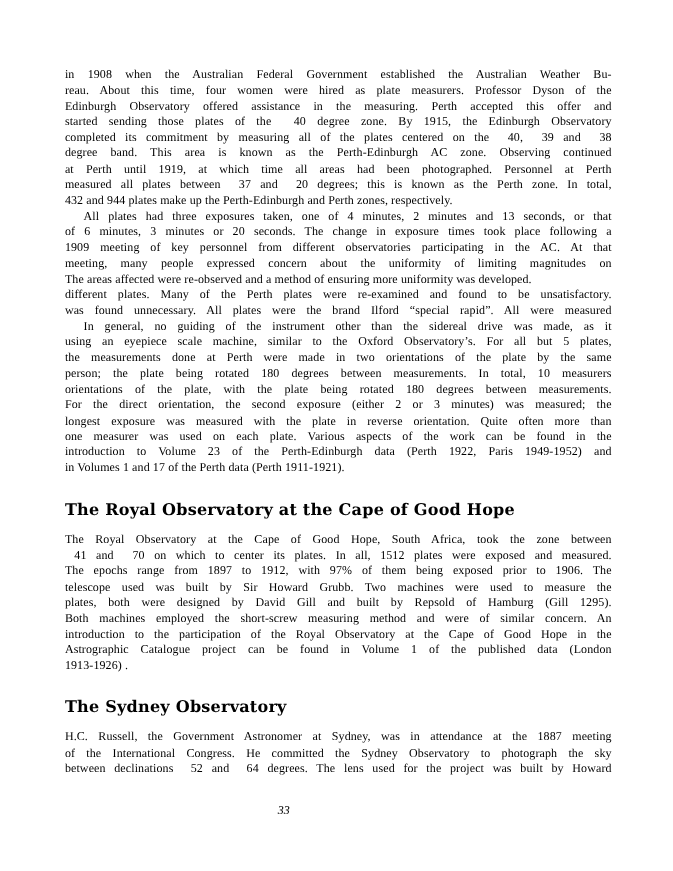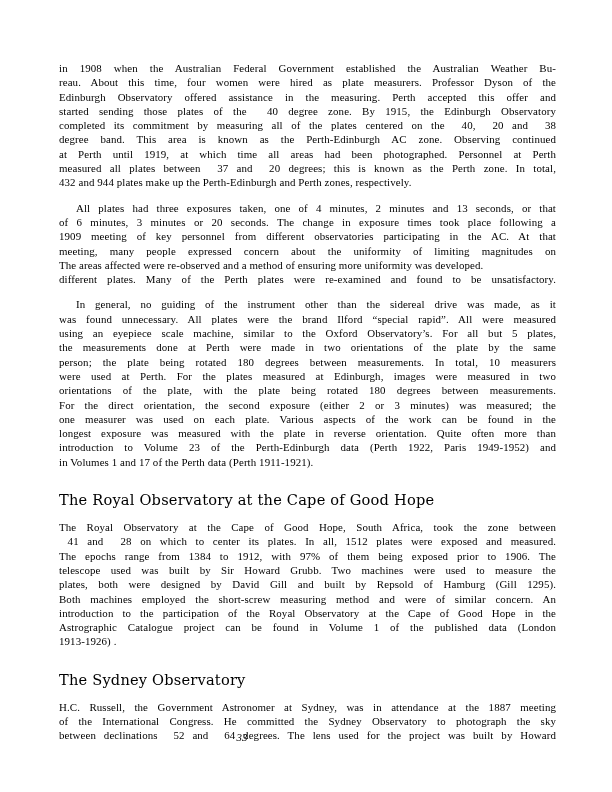--- a/index.html
+++ b/index.html
@@ -23,81 +23,80 @@
   }
   .paragraph { margin: 0; }
   .line {
     font-size: 10.9px;
     line-height: 14.3px;
     white-space: pre-wrap;
     text-align: justify;
     letter-spacing: 0.1px;
   }
   .line.just { text-align-last: justify; }
-  .line.indent { text-indent: 17px; margin-top: 11px; }
+  .line.indent { text-indent: 17px; }
   .section-heading {
     font-family: "DejaVu Serif", "Liberation Serif", serif;
-    font-weight: normal;
+    font-weight: bold;
     font-size: 14.6px;
     line-height: 18px;
     margin: 22px 0 11px 0;
     letter-spacing: 0.2px;
   }
   .page-number {
     position: absolute;
-    left: 0; top: 731px;
+    left: 16px; top: 731px;
     width: 484px;
     text-align: center;
     font-size: 10.9px;
     font-style: italic;
   }
 </style>
 </head>
 <body>
 
 <div class="page">
   <div class="content">
       <div class="paragraph">
         <div class="line just">in 1908 when the Australian Federal Government established the Australian Weather Bu-</div>
         <div class="line just">reau. About this time, four women were hired as plate measurers. Professor Dyson of the</div>
         <div class="line just">Edinburgh Observatory offered assistance in the measuring. Perth accepted this offer and</div>
         <div class="line just">started sending those plates of the  40 degree zone. By 1915, the Edinburgh Observatory</div>
-        <div class="line just">completed its commitment by measuring all of the plates centered on the  40,  20 and  38</div>
+        <div class="line just">completed its commitment by measuring all of the plates centered on the  40,  39 and  38</div>
         <div class="line just">degree band. This area is known as the Perth-Edinburgh AC zone. Observing continued</div>
         <div class="line just">at Perth until 1919, at which time all areas had been photographed. Personnel at Perth</div>
         <div class="line just">measured all plates between  37 and  20 degrees; this is known as the Perth zone. In total,</div>
         <div class="line">432 and 944 plates make up the Perth-Edinburgh and Perth zones, respectively.</div>
       </div>
       <div class="paragraph">
         <div class="line just indent">All plates had three exposures taken, one of 4 minutes, 2 minutes and 13 seconds, or that</div>
         <div class="line just">of 6 minutes, 3 minutes or 20 seconds. The change in exposure times took place following a</div>
         <div class="line just">1909 meeting of key personnel from different observatories participating in the AC. At that</div>
         <div class="line just">meeting, many people expressed concern about the uniformity of limiting magnitudes on</div>
         <div class="line">The areas affected were re-observed and a method of ensuring more uniformity was developed.</div>
         <div class="line just">different plates. Many of the Perth plates were re-examined and found to be unsatisfactory.</div>
       </div>
       <div class="paragraph">
+        <div class="line just">was found unnecessary. All plates were the brand Ilford “special rapid”. All were measured</div>
         <div class="line just indent">In general, no guiding of the instrument other than the sidereal drive was made, as it</div>
-        <div class="line just">was found unnecessary. All plates were the brand Ilford “special rapid”. All were measured</div>
         <div class="line just">using an eyepiece scale machine, similar to the Oxford Observatory’s. For all but 5 plates,</div>
         <div class="line just">the measurements done at Perth were made in two orientations of the plate by the same</div>
         <div class="line just">person; the plate being rotated 180 degrees between measurements. In total, 10 measurers</div>
-        <div class="line just">were used at Perth. For the plates measured at Edinburgh, images were measured in two</div>
         <div class="line just">orientations of the plate, with the plate being rotated 180 degrees between measurements.</div>
         <div class="line just">For the direct orientation, the second exposure (either 2 or 3 minutes) was measured; the</div>
+        <div class="line just">longest exposure was measured with the plate in reverse orientation. Quite often more than</div>
         <div class="line just">one measurer was used on each plate. Various aspects of the work can be found in the</div>
-        <div class="line just">longest exposure was measured with the plate in reverse orientation. Quite often more than</div>
         <div class="line just">introduction to Volume 23 of the Perth-Edinburgh data (Perth 1922, Paris 1949-1952) and</div>
         <div class="line">in Volumes 1 and 17 of the Perth data (Perth 1911-1921).</div>
       </div>
       <h2 class="section-heading">The Royal Observatory at the Cape of Good Hope</h2>
       <div class="paragraph">
         <div class="line just">The Royal Observatory at the Cape of Good Hope, South Africa, took the zone between</div>
-        <div class="line just"> 41 and  28 on which to center its plates. In all, 1512 plates were exposed and measured.</div>
-        <div class="line just">The epochs range from 1384 to 1912, with 97% of them being exposed prior to 1906. The</div>
+        <div class="line just"> 41 and  70 on which to center its plates. In all, 1512 plates were exposed and measured.</div>
+        <div class="line just">The epochs range from 1897 to 1912, with 97% of them being exposed prior to 1906. The</div>
         <div class="line just">telescope used was built by Sir Howard Grubb. Two machines were used to measure the</div>
         <div class="line just">plates, both were designed by David Gill and built by Repsold of Hamburg (Gill 1295).</div>
         <div class="line just">Both machines employed the short-screw measuring method and were of similar concern. An</div>
         <div class="line just">introduction to the participation of the Royal Observatory at the Cape of Good Hope in the</div>
         <div class="line just">Astrographic Catalogue project can be found in Volume 1 of the published data (London</div>
         <div class="line">1913-1926) .</div>
       </div>
       <h2 class="section-heading">The Sydney Observatory</h2>
       <div class="paragraph">
         <div class="line just">H.C. Russell, the Government Astronomer at Sydney, was in attendance at the 1887 meeting</div>

